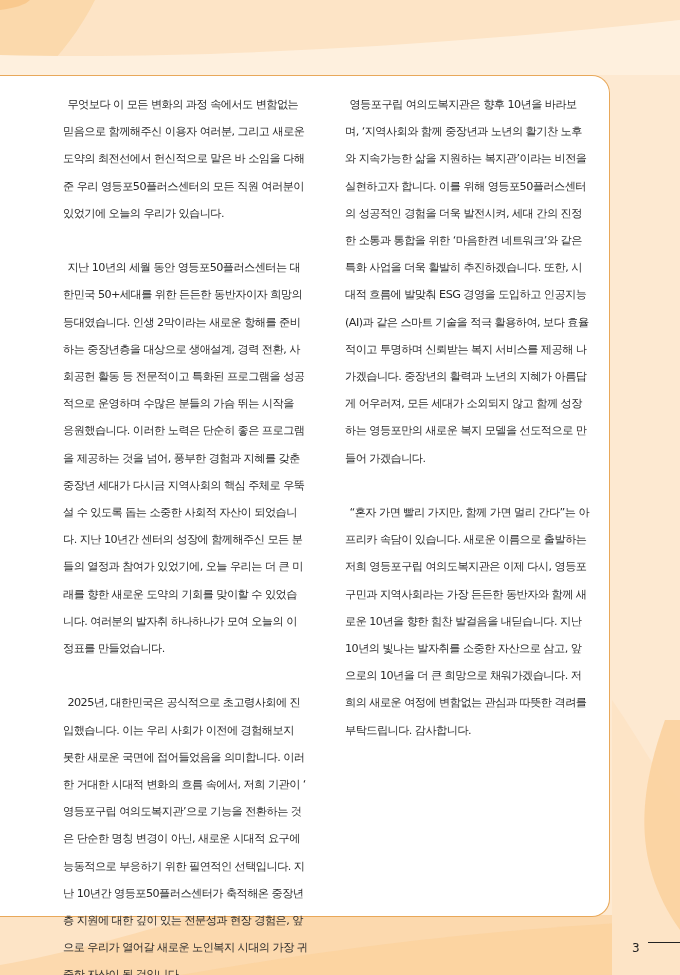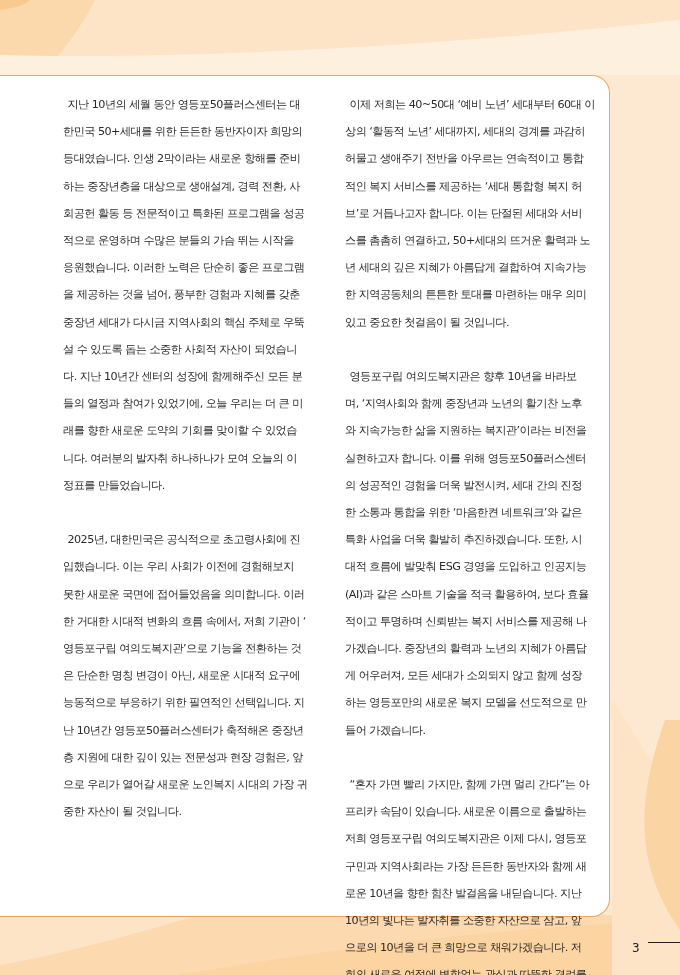--- a/index.html
+++ b/index.html
@@ -87,20 +87,25 @@
     <path d="M0 915 L200 915 C130 935 60 955 0 965 Z" fill="#fde4c6"></path>
     <path d="M180 975 C300 955 450 930 680 920 L680 975 Z" fill="#fbd29e" opacity="0.8"></path>
 
     <path d="M612 700 C640 740 660 780 680 800 L680 975 L612 975 Z" fill="#fde4c6"></path>
     <path d="M665 720 C640 790 630 860 680 930 L680 720 Z" fill="#fbd29e" opacity="0.9"></path>
   </svg>
 </div>
 
 <div class="card">
   <div class="col left">
+    <p class="para">무엇보다 이 모든 변화의 과정 속에서도 변함없는
+믿음으로 함께해주신 이용자 여러분, 그리고 새로운
+도약의 최전선에서 헌신적으로 맡은 바 소임을 다해
+준 우리 영등포50플러스센터의 모든 직원 여러분이
+있었기에 오늘의 우리가 있습니다.</p>
     <p class="para">지난 10년의 세월 동안 영등포50플러스센터는 대
 한민국 50+세대를 위한 든든한 동반자이자 희망의
 등대였습니다. 인생 2막이라는 새로운 항해를 준비
 하는 중장년층을 대상으로 생애설계, 경력 전환, 사
 회공헌 활동 등 전문적이고 특화된 프로그램을 성공
 적으로 운영하며 수많은 분들의 가슴 뛰는 시작을
 응원했습니다. 이러한 노력은 단순히 좋은 프로그램
 을 제공하는 것을 넘어, 풍부한 경험과 지혜를 갖춘
 중장년 세대가 다시금 지역사회의 핵심 주체로 우뚝
 설 수 있도록 돕는 소중한 사회적 자산이 되었습니
@@ -115,29 +120,20 @@
 한 거대한 시대적 변화의 흐름 속에서, 저희 기관이 ‘
 영등포구립 여의도복지관’으로 기능을 전환하는 것
 은 단순한 명칭 변경이 아닌, 새로운 시대적 요구에
 능동적으로 부응하기 위한 필연적인 선택입니다. 지
 난 10년간 영등포50플러스센터가 축적해온 중장년
 층 지원에 대한 깊이 있는 전문성과 현장 경험은, 앞
 으로 우리가 열어갈 새로운 노인복지 시대의 가장 귀
 중한 자산이 될 것입니다.</p>
   </div>
   <div class="col right">
-    <p class="para">이제 저희는 40~50대 ‘예비 노년’ 세대부터 60대 이
-상의 ‘활동적 노년’ 세대까지, 세대의 경계를 과감히
-허물고 생애주기 전반을 아우르는 연속적이고 통합
-적인 복지 서비스를 제공하는 ‘세대 통합형 복지 허
-브’로 거듭나고자 합니다. 이는 단절된 세대와 서비
-스를 촘촘히 연결하고, 50+세대의 뜨거운 활력과 노
-년 세대의 깊은 지혜가 아름답게 결합하여 지속가능
-한 지역공동체의 튼튼한 토대를 마련하는 매우 의미
-있고 중요한 첫걸음이 될 것입니다.</p>
     <p class="para">영등포구립 여의도복지관은 향후 10년을 바라보
 며, ‘지역사회와 함께 중장년과 노년의 활기찬 노후
 와 지속가능한 삶을 지원하는 복지관’이라는 비전을
 실현하고자 합니다. 이를 위해 영등포50플러스센터
 의 성공적인 경험을 더욱 발전시켜, 세대 간의 진정
 한 소통과 통합을 위한 ‘마음한켠 네트워크’와 같은
 특화 사업을 더욱 활발히 추진하겠습니다. 또한, 시
 대적 흐름에 발맞춰 ESG 경영을 도입하고 인공지능
 (AI)과 같은 스마트 기술을 적극 활용하여, 보다 효율
 적이고 투명하며 신뢰받는 복지 서비스를 제공해 나

